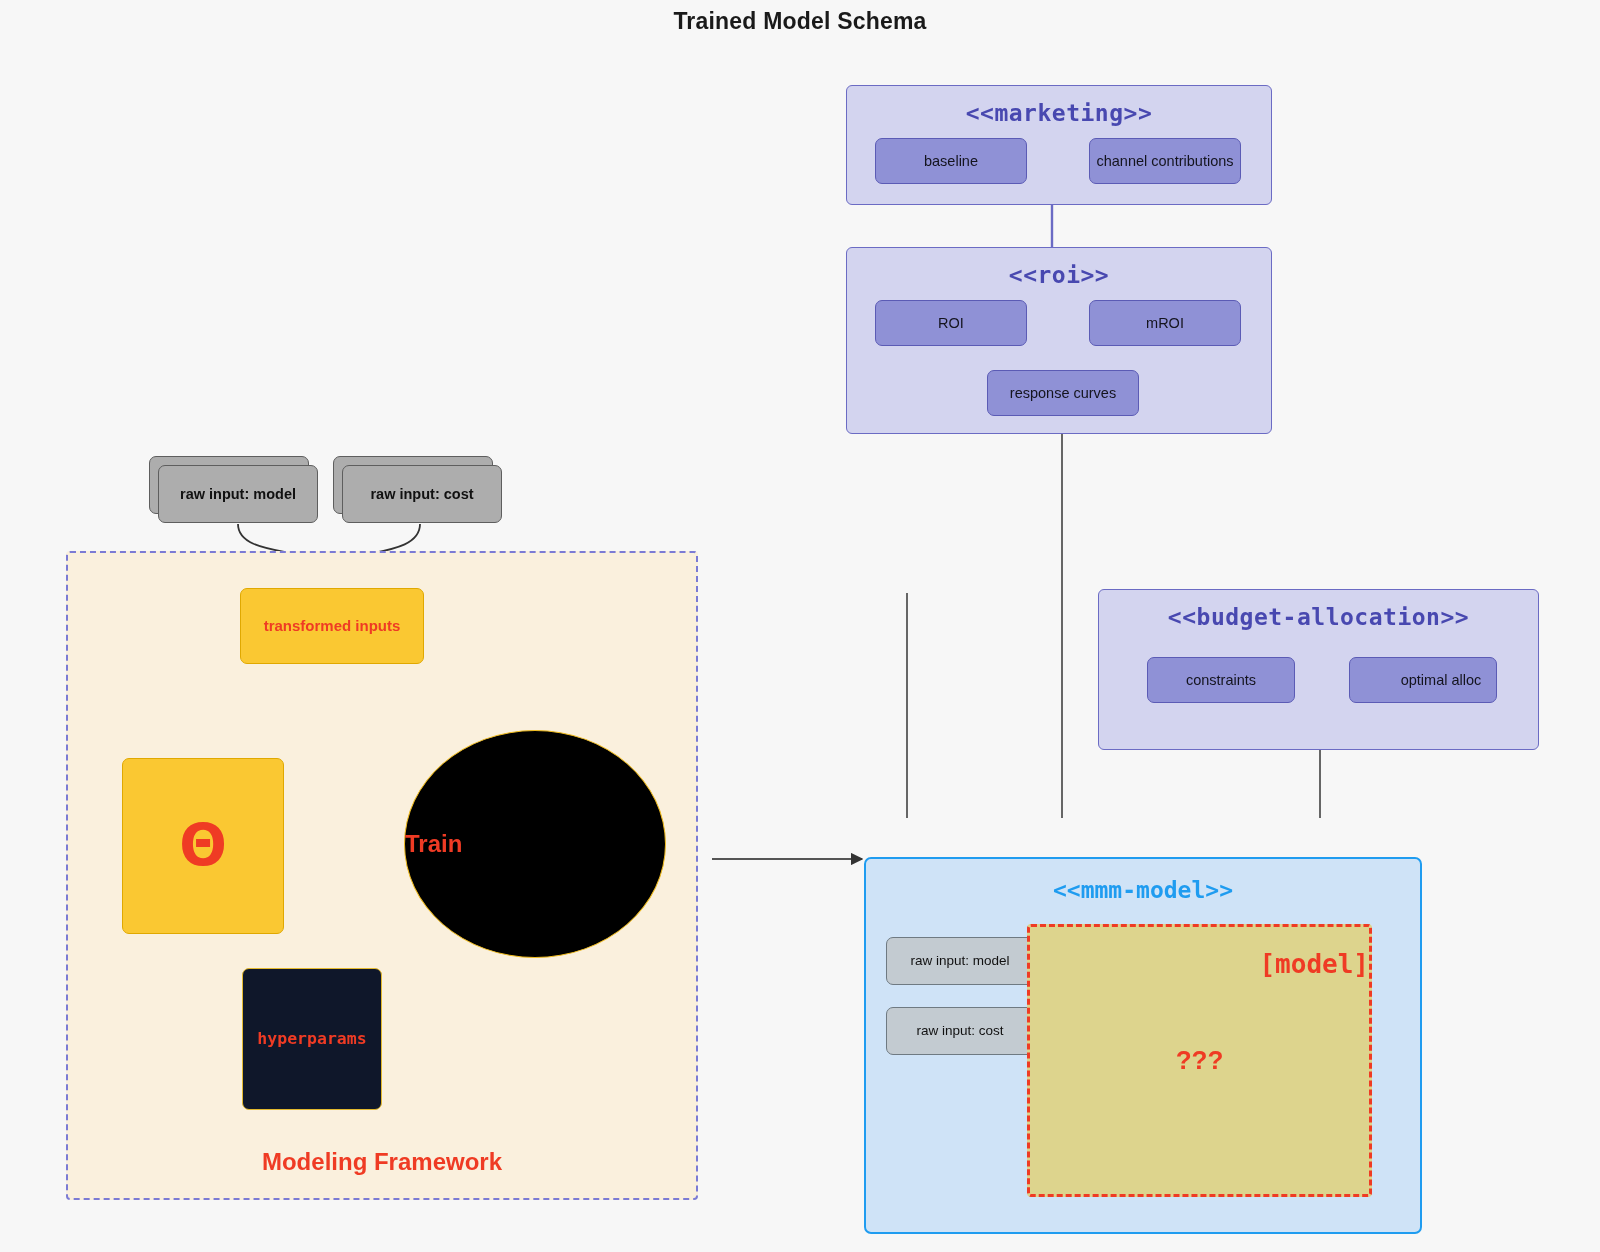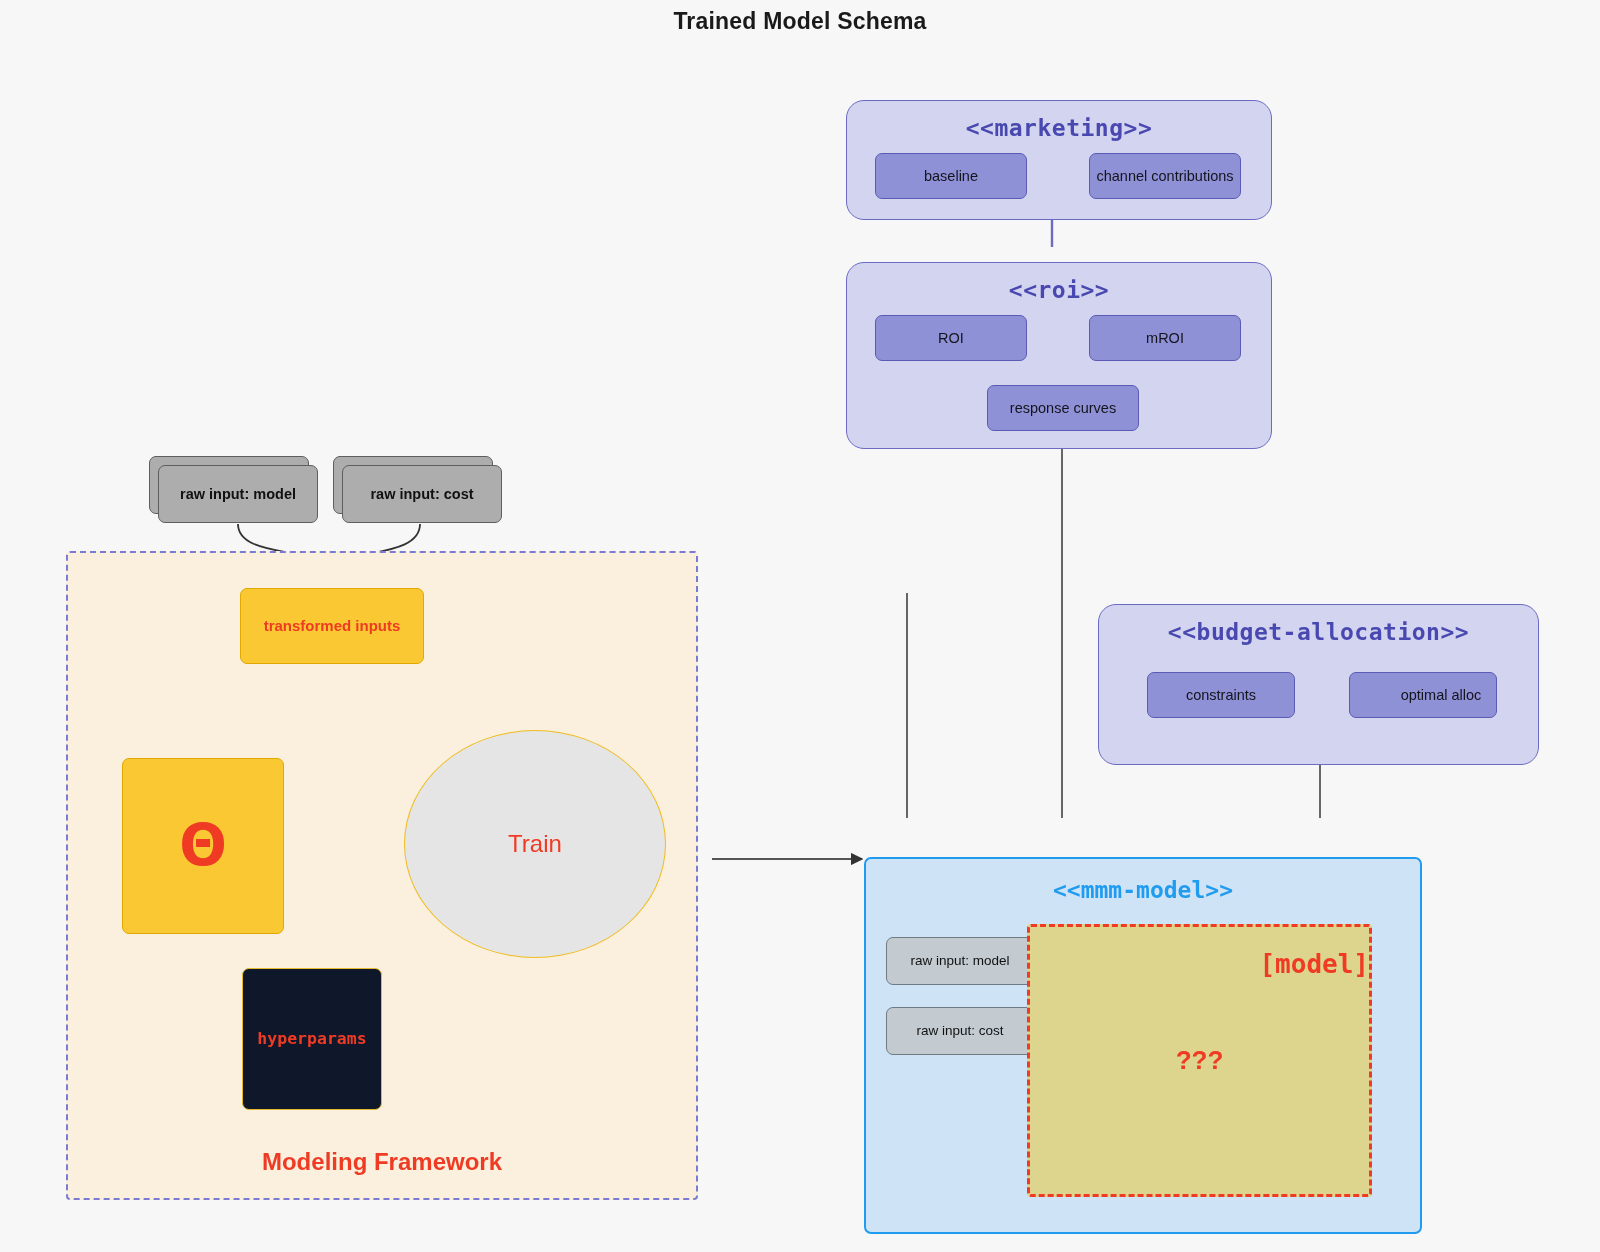--- a/index.html
+++ b/index.html
@@ -19,23 +19,22 @@
     text-align:center;
     font-size:23px;font-weight:bold;color:#1a1a1a;
     letter-spacing:.2px;
   }
 
   
   .pkg{
     position:absolute;
     background:#d3d4ef;
     border:1.6px solid #6b6bc4;
-    border-radius:18px;
-    box-sizing:border-box;
-    margin-top:15px;
+    border-radius:6px;
+    box-sizing:border-box;
   }
   .pkg-title{
     position:absolute;left:0;right:0;top:14px;
     text-align:center;
     font-family:"DejaVu Sans Mono","Liberation Mono",monospace;
     font-weight:bold;
     font-size:23px;
     color:#4848b0;
     letter-spacing:.5px;
   }
@@ -114,25 +113,25 @@
   
   .theta-glyph{
     font-size:56px;font-weight:bold;color:#ef3b24;
     font-family:"DejaVu Sans", sans-serif;
     line-height:1;
   }
 
   
   .ellipse{
     position:absolute;
-    background:#e5e5e5;
+    background:#000000;
     border:1.8px solid #f0bc20;
     border-radius:50%;
-    display:flex;align-items:center;justify-content:center;
-    color:#ef3b24;font-size:24px;font-weight:normal;
+    display:flex;align-items:center;justify-content:flex-start;
+    color:#ef3b24;font-size:24px;font-weight:bold;
     box-sizing:border-box;
   }
 
   
   .mmm{
     position:absolute;
     background:#cfe3f7;
     border:2.4px solid #1f9cf0;
     border-radius:7px;
     box-sizing:border-box;

